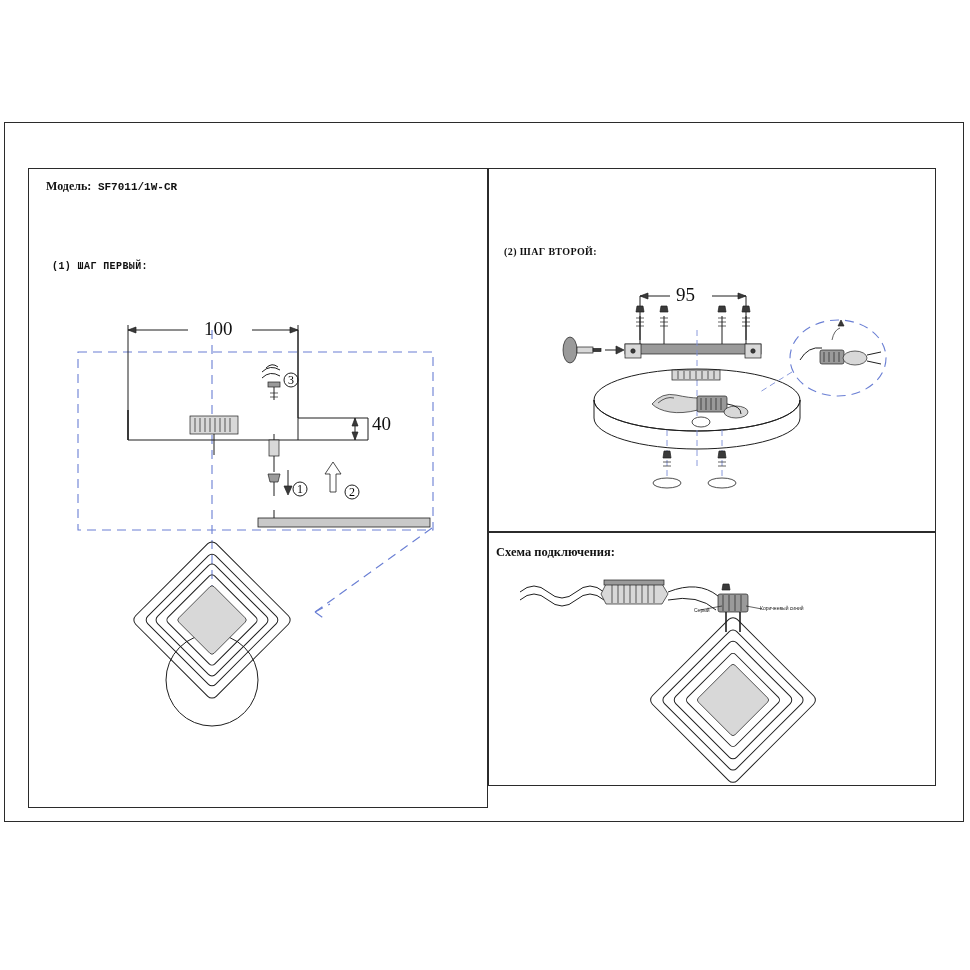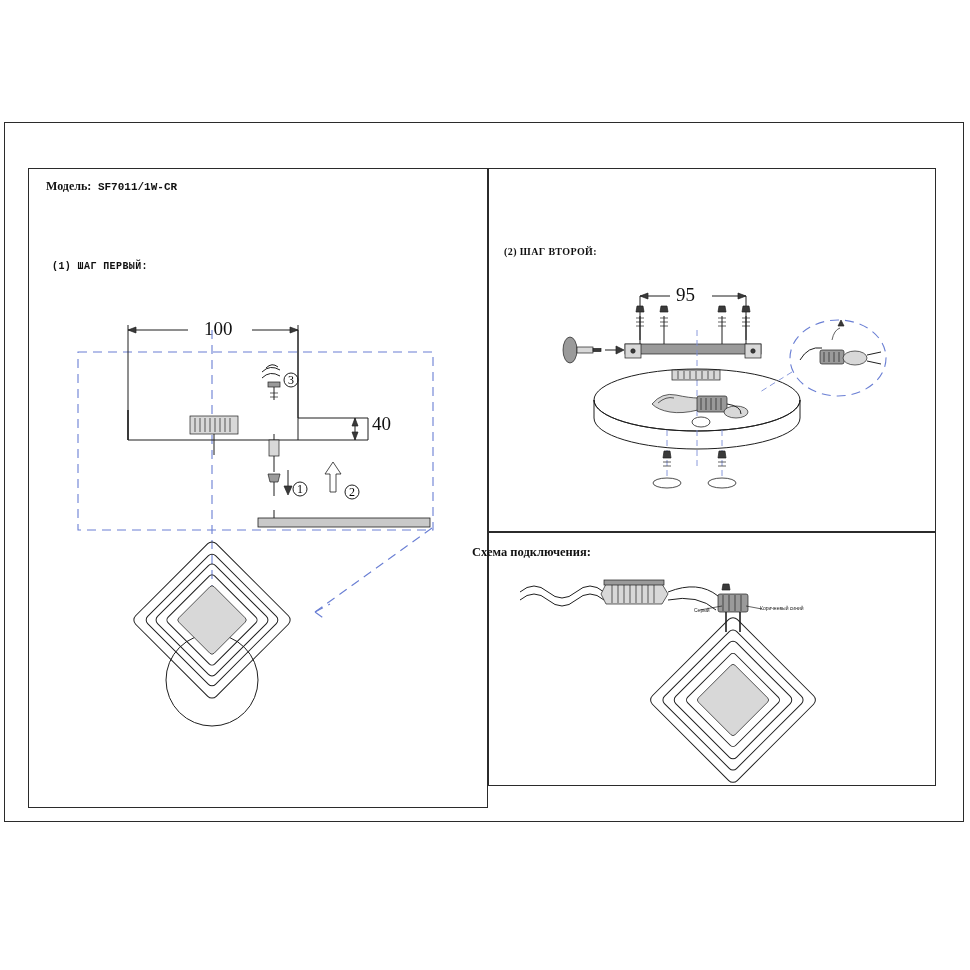--- a/index.html
+++ b/index.html
@@ -63,21 +63,21 @@
     font-size: 10px;
     font-weight: bold;
     letter-spacing: .4px;
     white-space: nowrap;
     margin-top: 28px;
   }
   .step1-title { left: 52px; top: 233px; font-family: Liberation Mono, monospace; }
   .step2-title { left: 504px; top: 218px; }
   .wiring-title {
     position: absolute;
-    left: 472px; top: 545px;
+    left: 496px; top: 545px;
     font-size: 12.5px;
     font-weight: bold;
     white-space: nowrap;
   }
   .dim-text {
     position: absolute;
     font-size: 19px;
     font-family: Liberation Serif, serif;
     white-space: nowrap;
   }

